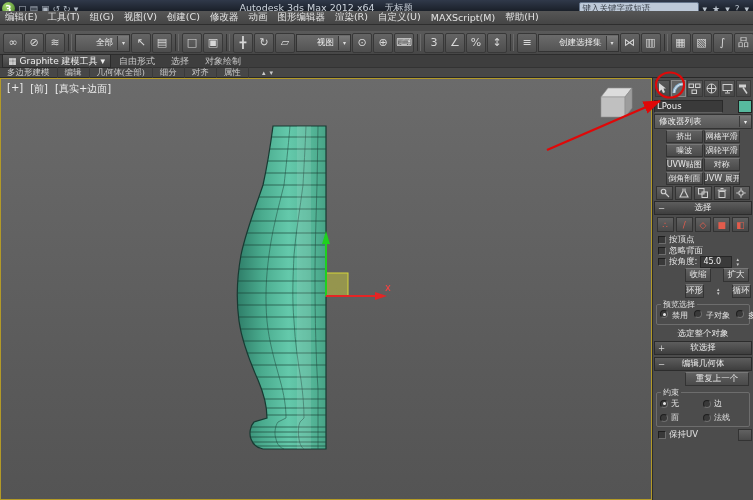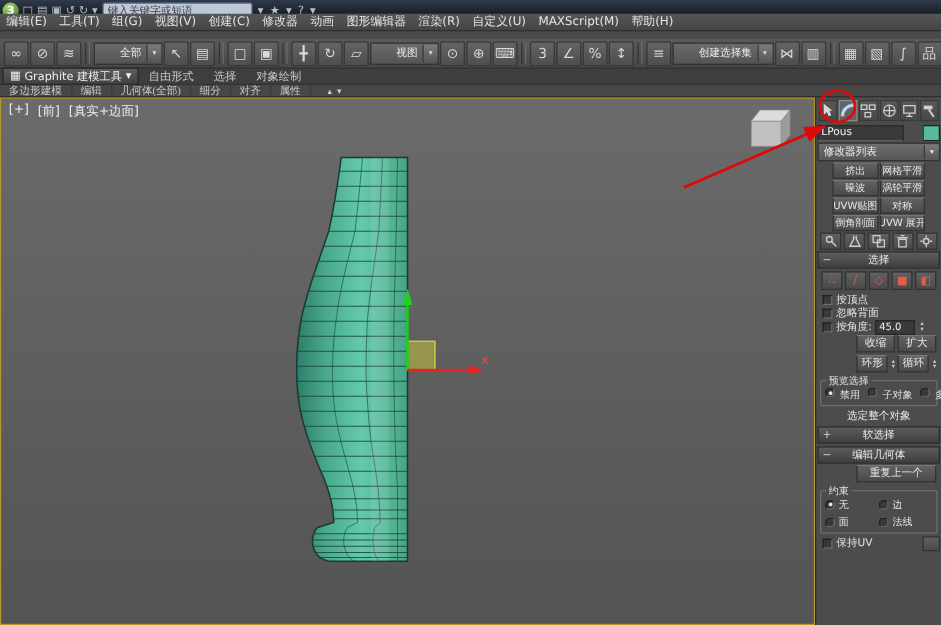--- a/index.html
+++ b/index.html
@@ -82,21 +82,21 @@
   .rollout .pm{position:absolute;left:3px;font-size:8.5px;color:#d5d5d5;}
   .subrow{display:flex;gap:2px;padding:2px 3px;}
   .sobtn{width:15px;height:13px;display:flex;align-items:center;justify-content:center;font-size:9px;color:#e25c4c;
     background:linear-gradient(#616161,#4a4a4a);border:1px solid #333;}
   .chk{display:flex;align-items:center;gap:3px;height:11px;padding-left:4px;color:#e4e4e4;font-size:8.5px;}
   .box{width:8px;height:8px;box-sizing:border-box;background:#393939;border:1px solid #1f1f1f;
     border-bottom-color:#6e6e6e;border-right-color:#6e6e6e;flex:0 0 auto;}
   .val{width:26px;height:10px;background:#3a3a3a;border:1px solid #272727;color:#efefef;
     font-size:8px;display:flex;align-items:center;padding:0 2px;}
   .spin{display:flex;flex-direction:column;font-size:5px;line-height:4.5px;color:#ccc;margin-left:1px;}
-  .btnrow{display:flex;gap:2px;padding:1px 3px;align-items:center;margin-left:28px;}
+  .btnrow{display:flex;gap:12px;padding:1px 3px;align-items:center;margin-left:28px;}
   .pbtn{flex:1;height:12px;display:flex;align-items:center;justify-content:center;font-size:8.5px;color:#e8e8e8;
     background:linear-gradient(#616161,#4a4a4a);border:1px solid #333;border-top-color:#787878;white-space:nowrap;}
   .grpbox{border:1px solid #6d6d6d;border-radius:2px;margin:5px 2px 2px;position:relative;padding:5px 3px 3px;}
   .gtitle{position:absolute;top:-6px;left:4px;background:#4c4c4c;padding:0 2px;font-size:8px;color:#e2e2e2;}
   .radio{width:8px;height:8px;border-radius:50%;background:#393939;border:1px solid #1f1f1f;
     border-bottom-color:#6e6e6e;border-right-color:#6e6e6e;position:relative;box-sizing:border-box;flex:0 0 auto;}
   .radio.sel::after{content:"";position:absolute;left:1.5px;top:1.5px;width:3px;height:3px;border-radius:50%;background:#e8e8e8;}
   .radrow{display:flex;gap:4px;align-items:flex-start;font-size:8px;color:#e4e4e4;}
   .radrow .lab{margin-right:2px;white-space:nowrap;}
   .status{text-align:center;font-size:8.5px;color:#eaeaea;height:12px;line-height:12px;}
@@ -113,20 +113,24 @@
 
   <div class="titlebar">
     <div class="app-logo">3</div>
     <div class="qat">
       <span>□</span>
       <span>▤</span>
       <span>▣</span>
       <span>↺</span>
       <span>↻</span>
       <span>▾</span>
+    </div>
+    <div class="title-wrap">
+      <span>Autodesk 3ds Max  2012 x64</span>
+      <span>无标题</span>
     </div>
     <div class="search-box">键入关键字或短语</div>
     <div class="info-icons">
       <span>▾</span>
       <span>★</span>
       <span>▾</span>
       <span>?</span>
       <span>▾</span>
     </div>
   </div>

